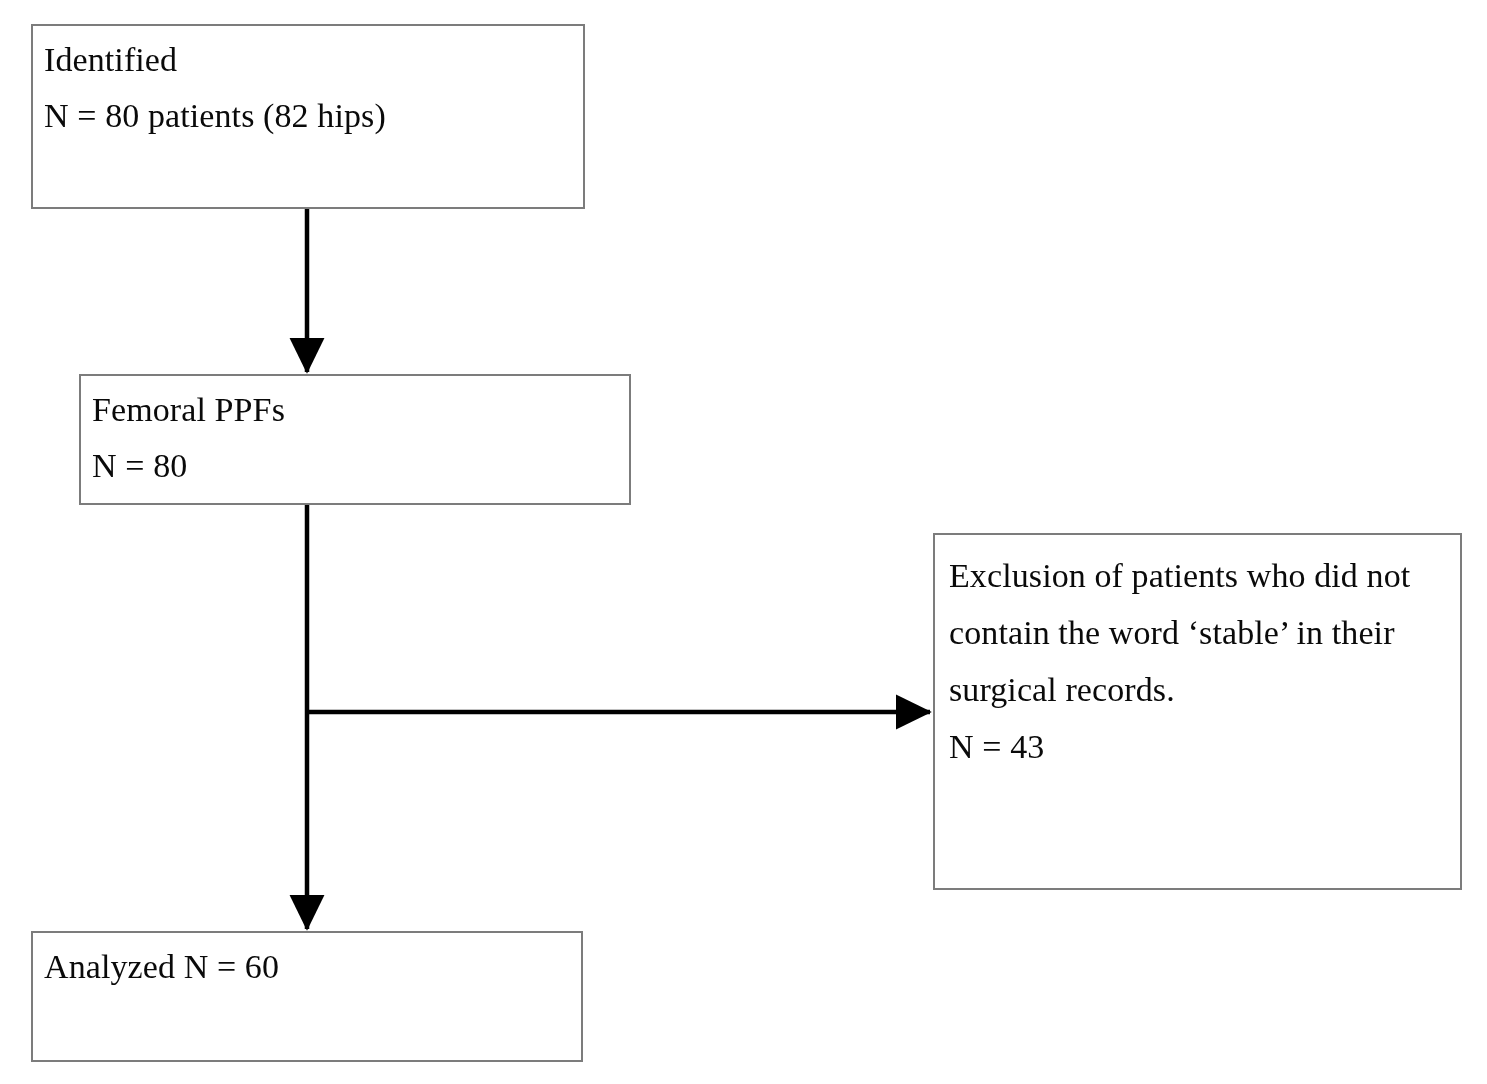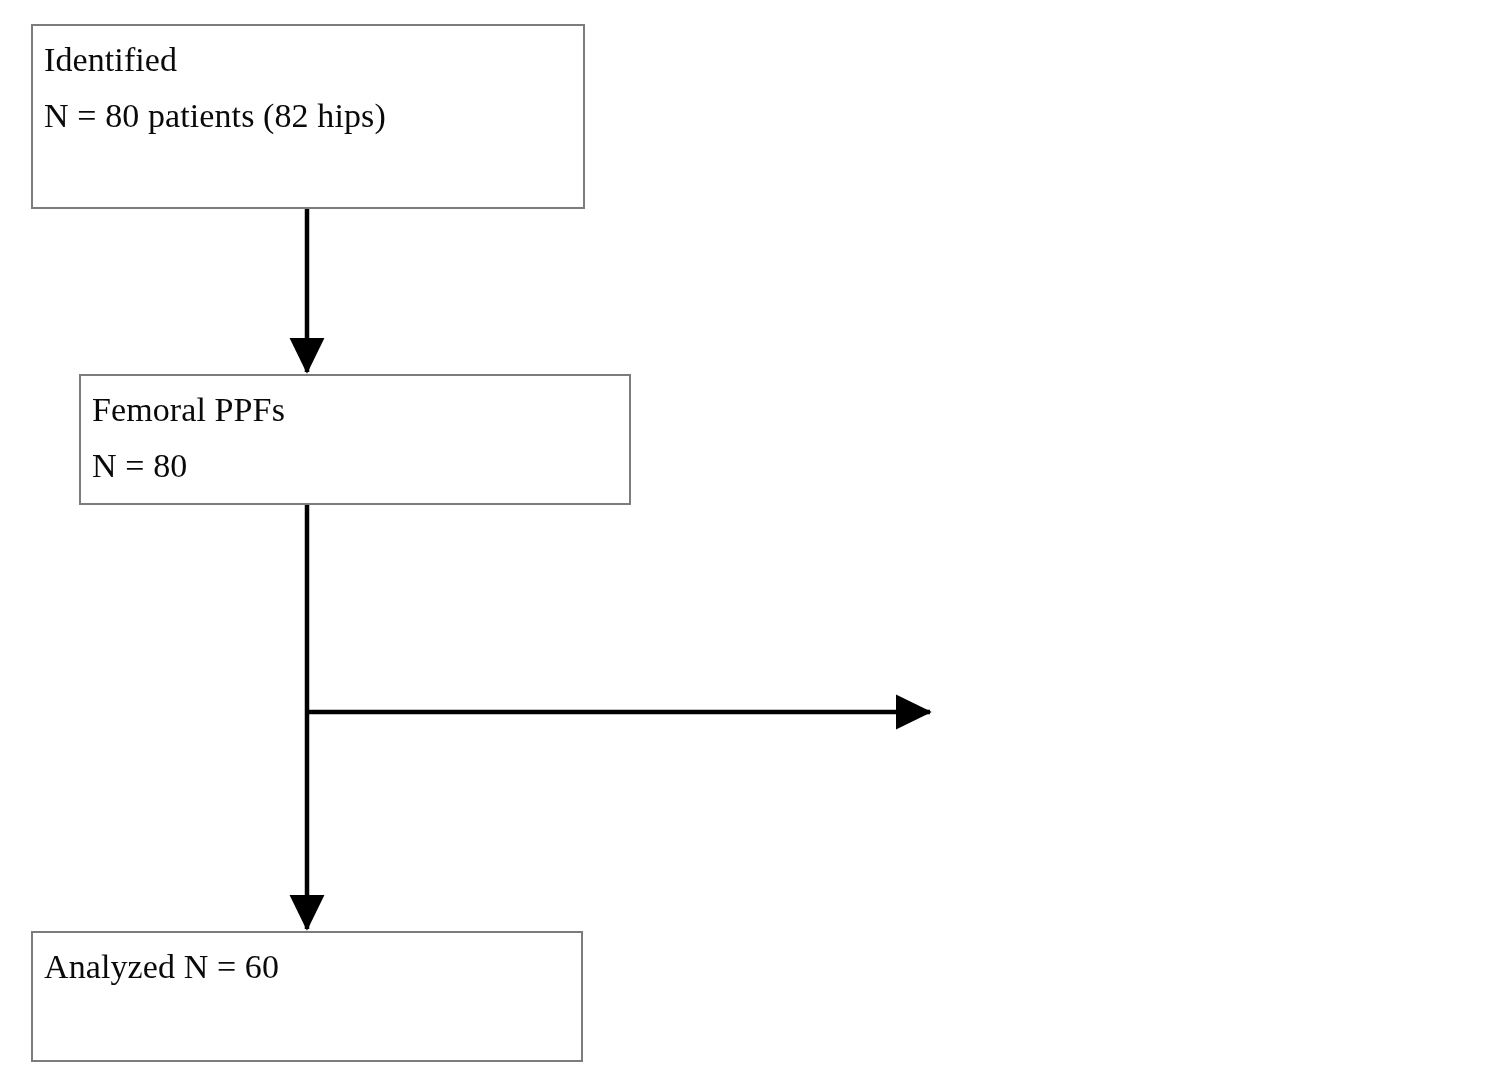--- a/index.html
+++ b/index.html
@@ -73,18 +73,22 @@
   <div class="node" id="node-identified">
     <div class="node-text">Identified
 N = 80 patients (82 hips)</div>
   </div>
 
   <div class="node" id="node-femoral">
     <div class="node-text">Femoral PPFs
 N = 80</div>
   </div>
 
+  <div class="node" id="node-exclusion">
+    <div class="node-text">Exclusion of patients who did not contain the word ‘stable’ in their surgical records.
+N = 43</div>
+  </div>
 
   <div class="node" id="node-analyzed">
     <div class="node-text">Analyzed N = 60</div>
   </div>
 
 </div>
 
 </body></html>

